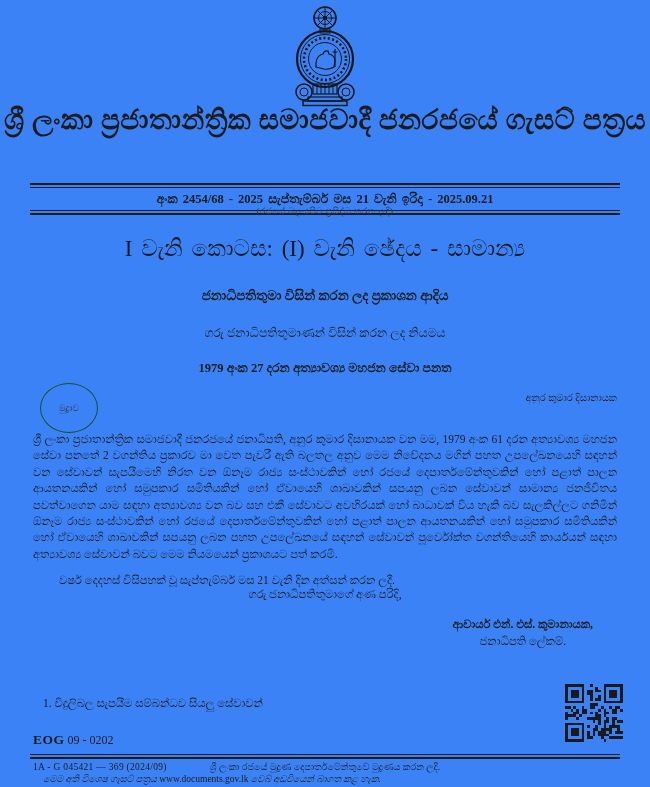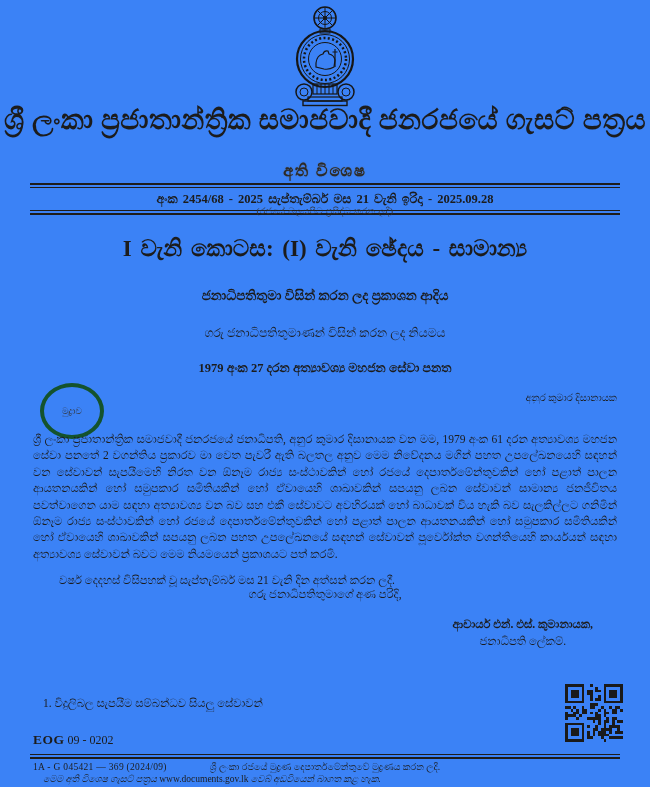--- a/index.html
+++ b/index.html
@@ -15,27 +15,27 @@
   .title{top:104px;font-size:28px;font-weight:bold;letter-spacing:.5px;margin:0;}
   .subtitle{top:162px;font-size:16px;font-weight:bold;letter-spacing:2px;color:#2a2a2a;
     text-shadow:0 0 1px #555;}
 
   .issuebar{top:183px;left:30px;right:30px;}
   .rule-thick{border-top:2.5px solid #1d1d1d;}
   .rule-thin{border-top:1px solid #1d1d1d;margin-top:2px;}
   .issue-text{text-align:center;font-size:12.5px;font-weight:bold;padding:4px 0 3px 0;word-spacing:2px;}
 
   .authority{top:206px;font-size:9px;color:#333;letter-spacing:.5px;}
-  .partline{top:236px;font-size:23px;font-weight:bold;margin:0;word-spacing:3px;}
+  .partline{top:236px;font-size:23px;font-weight:normal;margin:0;word-spacing:3px;}
 
   .h1{top:288px;font-size:13.5px;font-weight:bold;}
   .h2{top:326px;font-size:12.5px;}
   .h3{top:361px;font-size:12.5px;font-weight:bold;}
 
-  .seal{top:383px;left:40px;width:56px;height:48px;border:4px solid #14532d;border-radius:50%;
+  .seal{top:383px;left:40px;width:56px;height:48px;border:1px solid #14532d;border-radius:50%;
     display:flex;align-items:center;justify-content:center;font-size:9px;color:#333;}
   .president{top:392px;right:33px;font-size:10px;}
 
   .bodytext{top:431px;left:33px;width:584px;font-size:11.5px;line-height:16.4px;
     text-align:justify;margin:0;}
   .signed{top:558px;left:43px;font-size:11.5px;margin:16px;}
   .byorder{top:588px;font-size:11.5px;margin:0;}
   .secretary{top:616px;right:57px;text-align:center;font-size:11.5px;line-height:17px;}
   .sec-name{font-weight:bold;}
 
@@ -90,26 +90,25 @@
       <line x1="35" y1="79" x2="35" y2="89" stroke-width="1"></line>
       <line x1="39" y1="79" x2="39" y2="89" stroke-width="1"></line>
       <line x1="43" y1="79" x2="43" y2="89" stroke-width="1"></line>
       <line x1="47" y1="79" x2="47" y2="89" stroke-width="1"></line>
       <rect x="22" y="92" width="34" height="4" stroke-width="1.2"></rect>
       <rect x="17" y="96" width="44" height="4.5" stroke-width="1.4"></rect>
     </svg>
   </div>
 
   <h1 class="abs ctr title">ශ්‍රී ලංකා ප්‍රජාතාන්ත්‍රික සමාජවාදී ජනරජයේ ගැසට් පත්‍රය</h1>
-  <div class="abs ctr subtitle">අති විශෙෂ</div>
 
   <div class="abs issuebar">
     <div class="rule-thick"></div>
     <div class="rule-thin"></div>
-    <div class="issue-text">අංක 2454/68 - 2025 සැප්තැම්බර් මස 21 වැනි ඉරිදා - 2025.09.28</div>
+    <div class="issue-text">අංක 2454/68 - 2025 සැප්තැම්බර් මස 21 වැනි ඉරිදා - 2025.09.21</div>
     <div class="rule-thin" style="margin-top:0"></div>
     <div class="rule-thick" style="margin-top:2px"></div>
   </div>
 
   <div class="abs ctr authority">(රජයේ බලයපිට ප්‍රසිද්ධ කරන ලදී)</div>
   <h2 class="abs ctr partline">I වැනි කොටස: (I) වැනි ඡේදය - සාමාන්‍ය</h2>
 
   <div class="abs ctr h1">ජනාධිපතිතුමා විසින් කරන ලද ප්‍රකාශන ආදිය</div>
   <div class="abs ctr h2">ගරු ජනාධිපතිතුමාණන් විසින් කරන ලද නියමය</div>
   <div class="abs ctr h3">1979 අංක 27 දරන අත්‍යාවශ්‍ය මහජන සේවා පනත</div>

